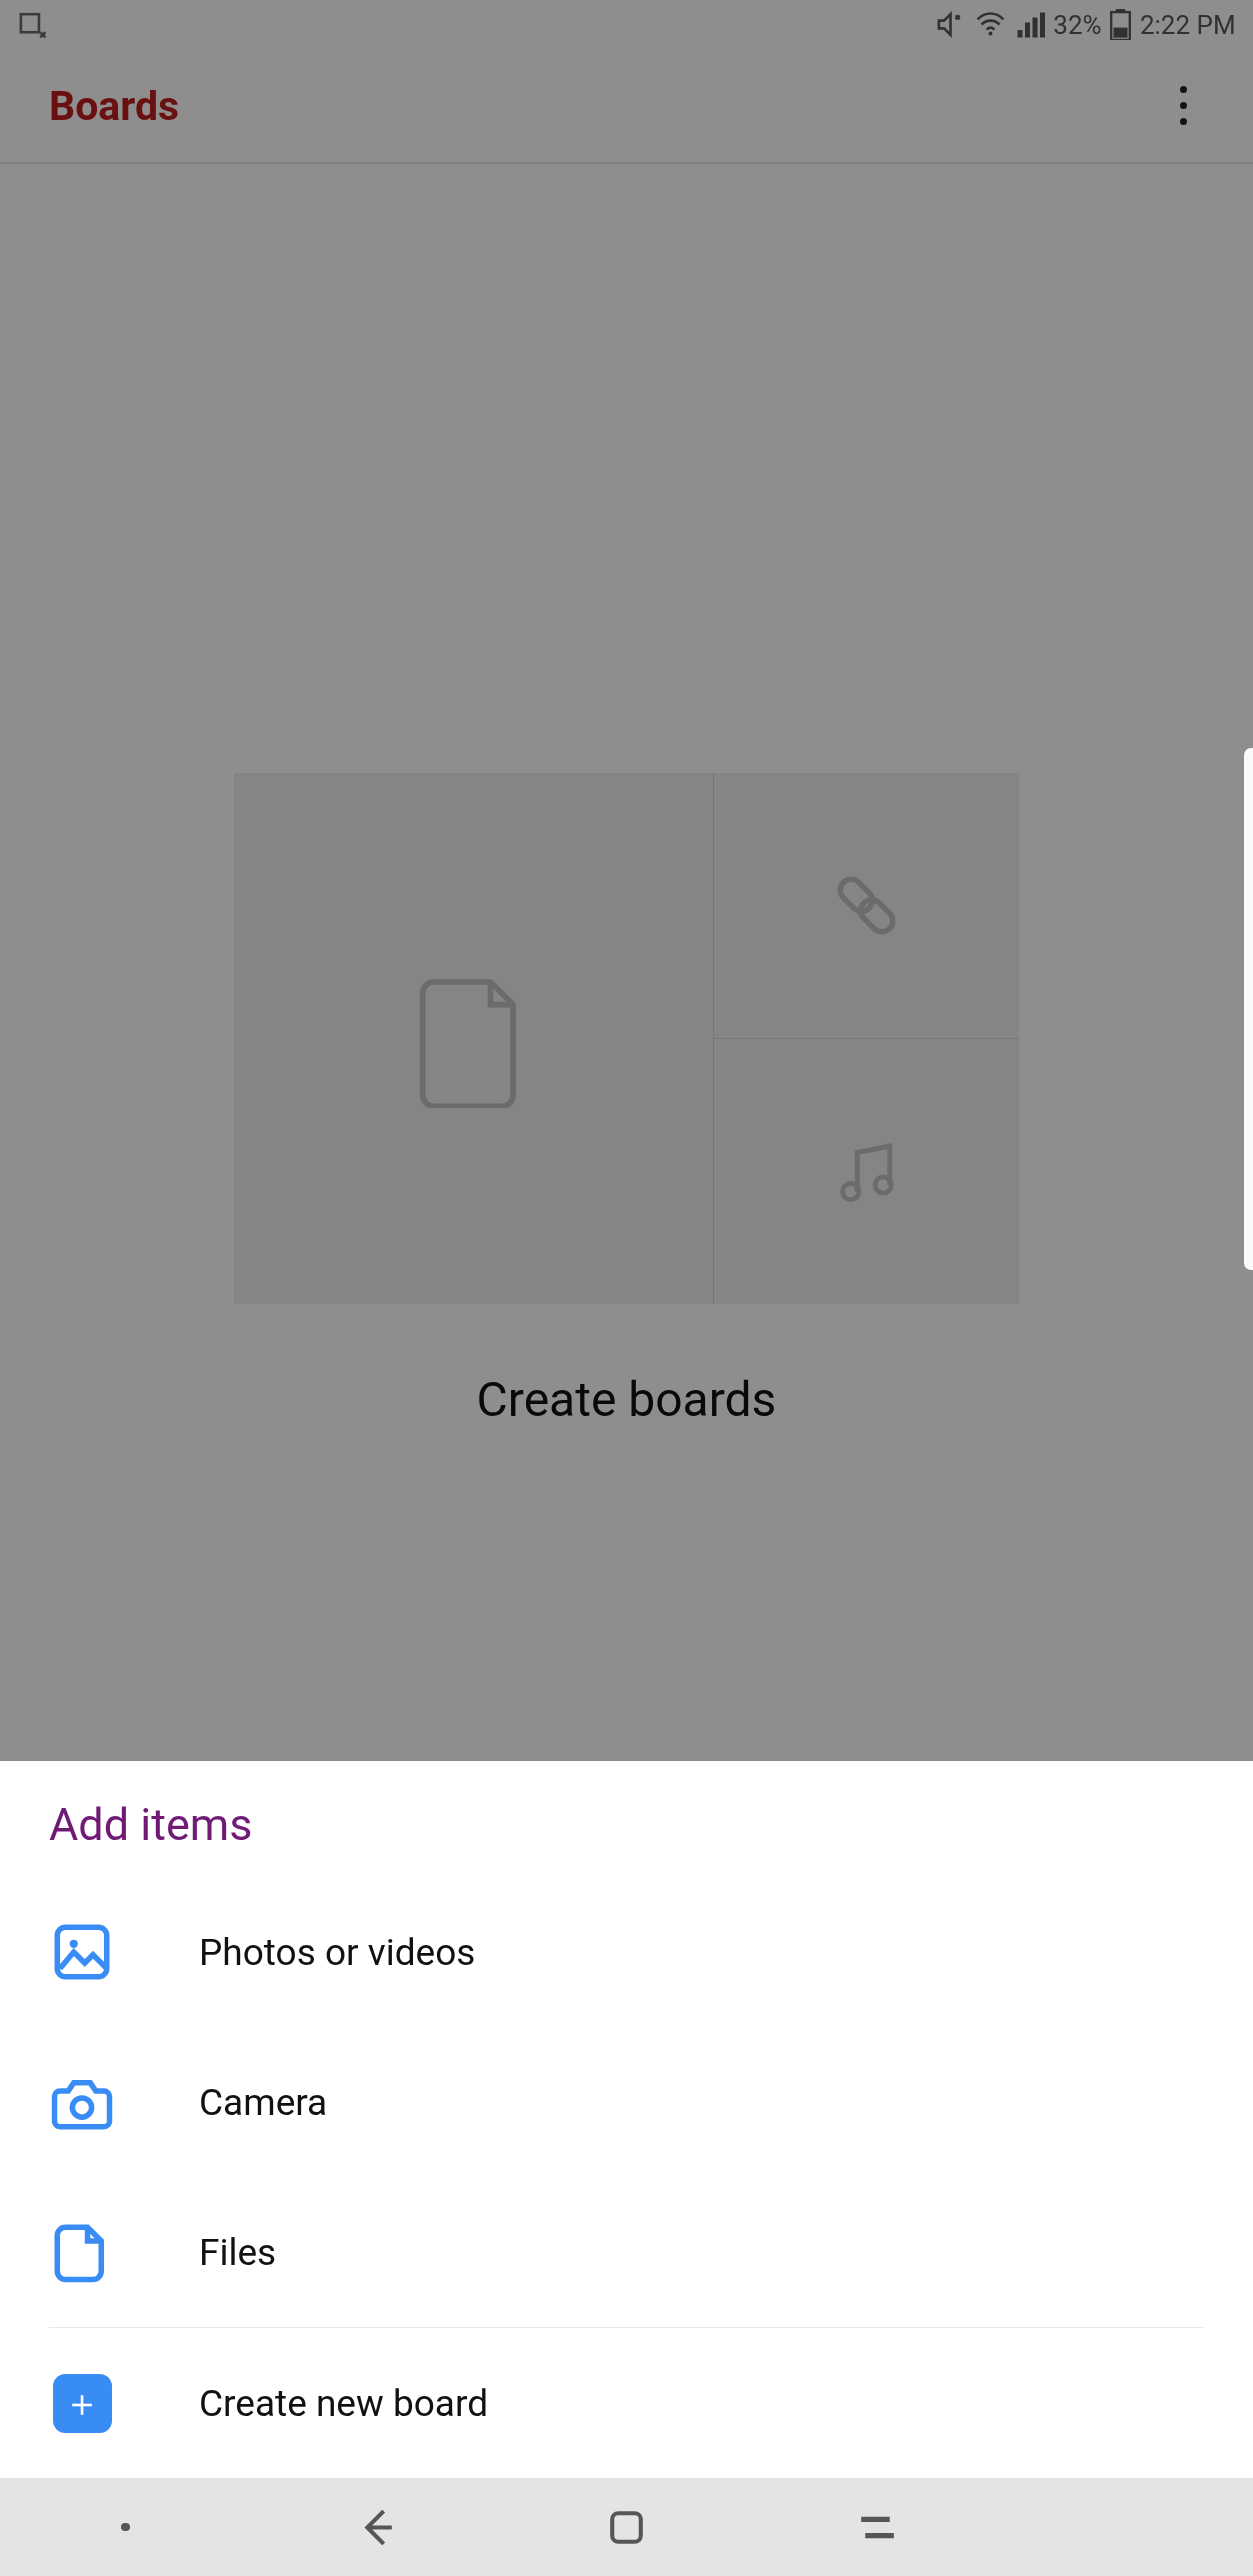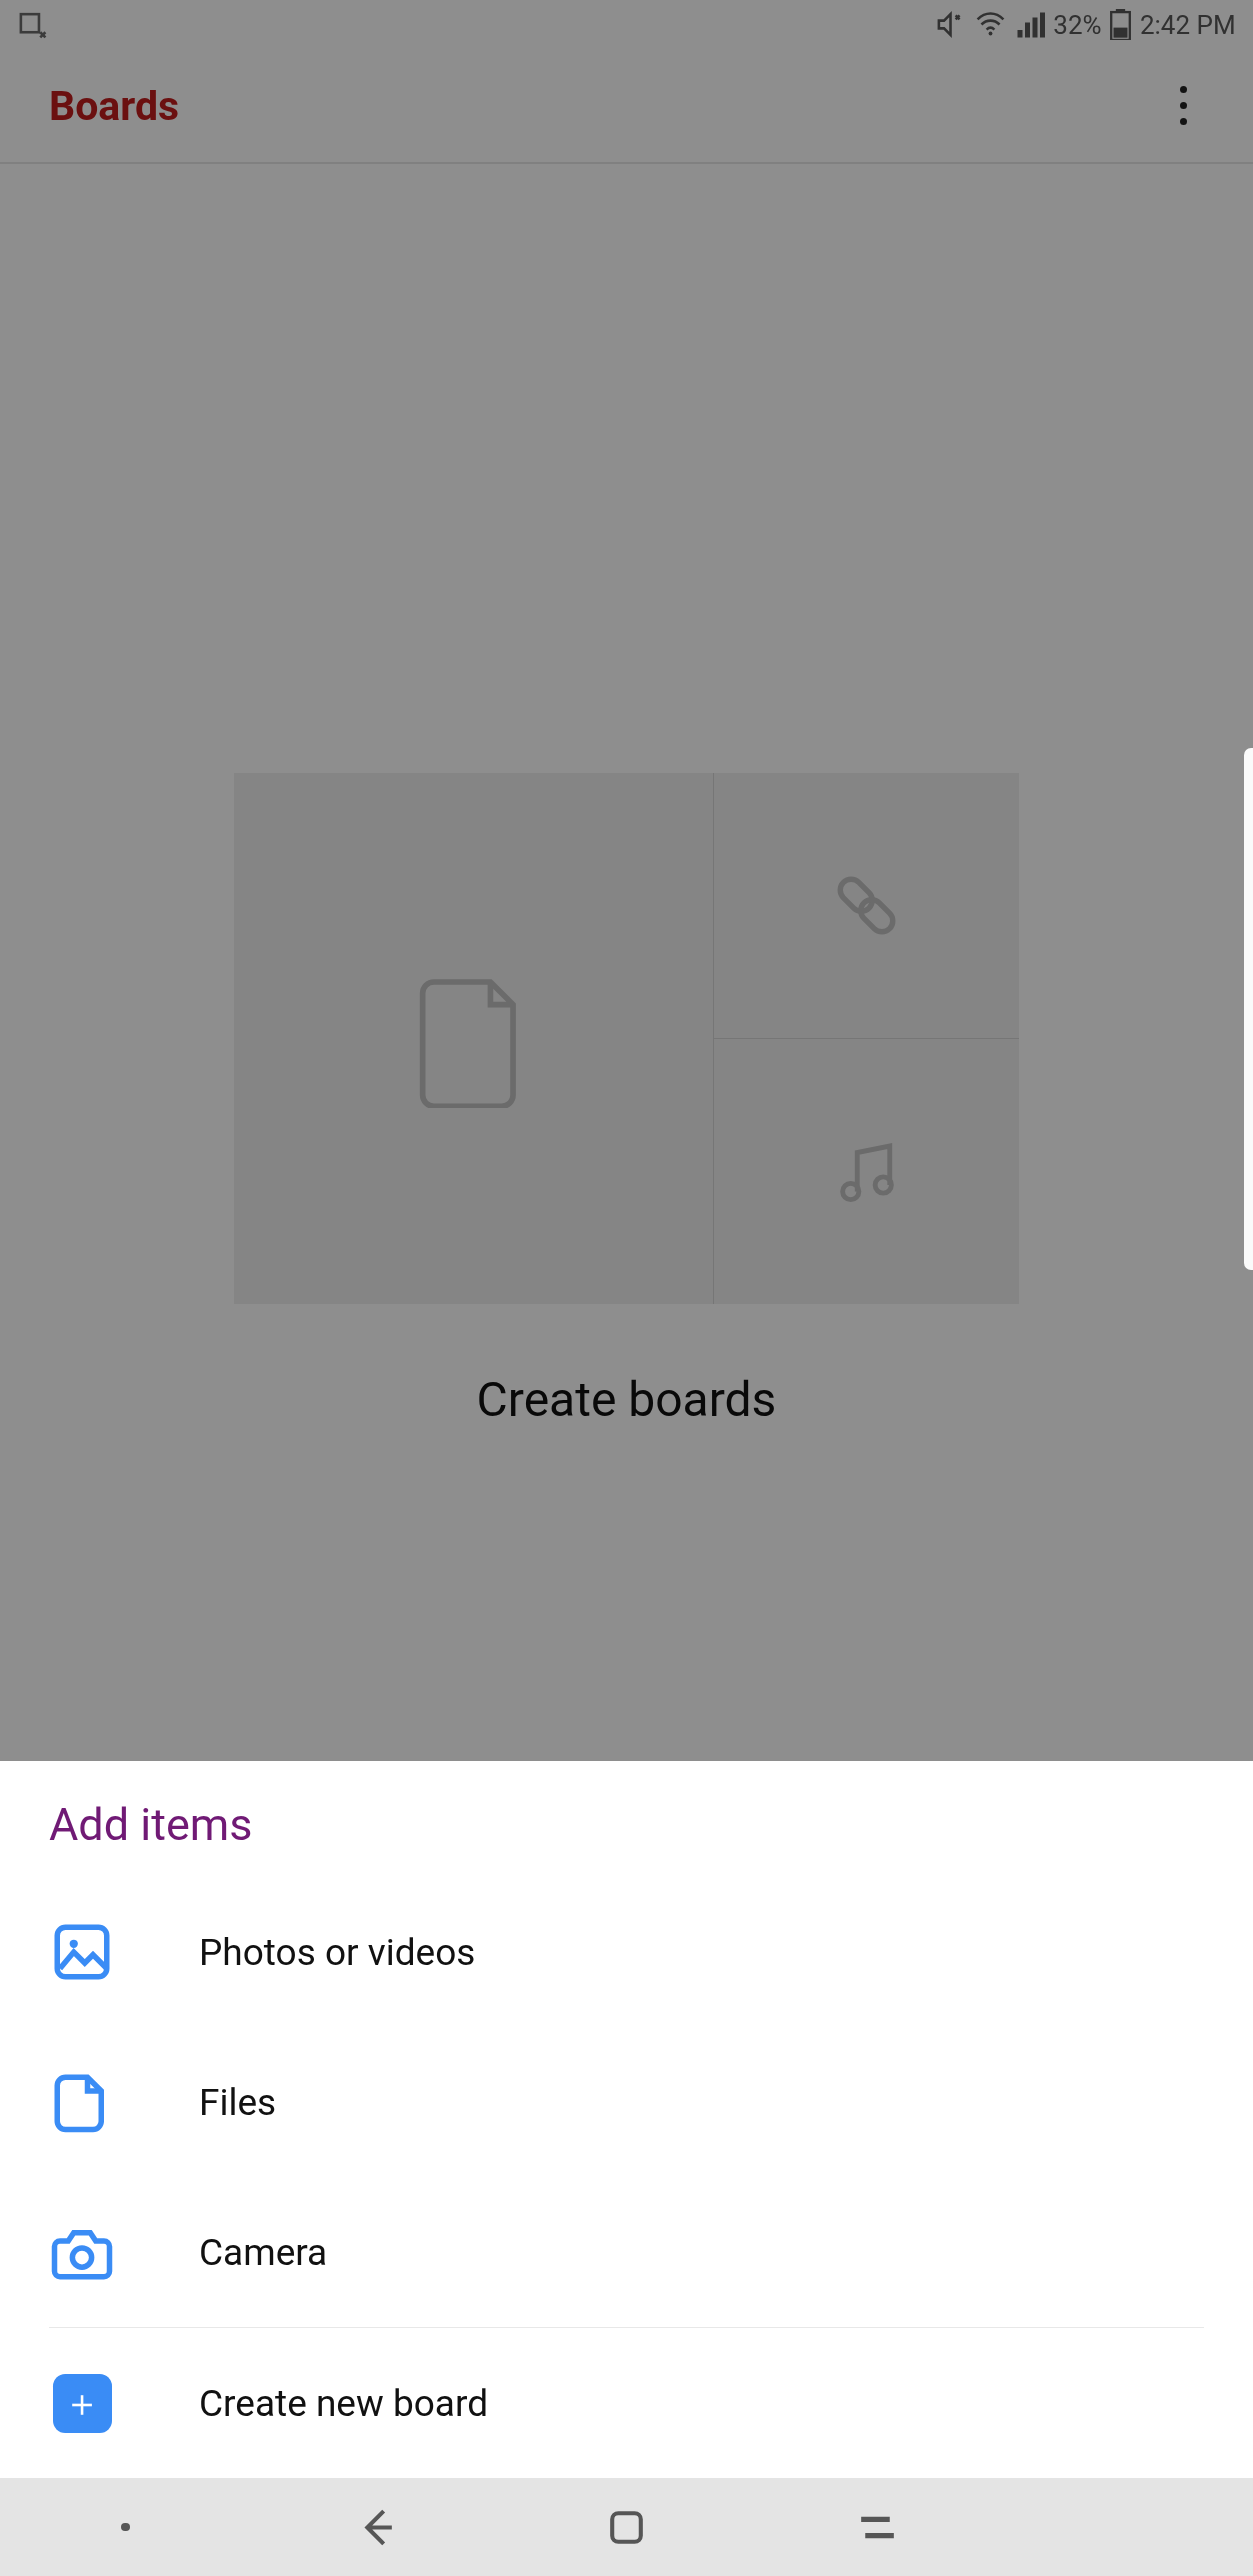--- a/index.html
+++ b/index.html
@@ -166,21 +166,21 @@
         </svg>
       <svg width="30" height="30" viewBox="0 0 24 24">
           <path d="M2 22h4v-6H2zM8 22h4V10H8zM14 22h4V6h-4zM20 22h4V2h-4z" fill="#555"></path>
         </svg>
       <span>32%</span>
       <svg width="21" height="31" viewBox="0 0 12 20">
           <rect x="0" y="2" width="12" height="18" fill="none" stroke="#555" stroke-width="1.5"></rect>
           <rect x="3" y="0" width="6" height="2" fill="#555"></rect>
           <rect x="1.5" y="12" width="9" height="6.5" fill="#555"></rect>
         </svg>
-      <span>2:42 PM</span>
+      <span>2:22 PM</span>
     </div>
   </div>
 
   <div class="app-bar">
     <div class="app-title">Boards</div>
     <div class="more-icon">
       <div class="more-dot"></div>
         <div class="more-dot"></div>
         <div class="more-dot"></div>
     </div>
@@ -228,35 +228,35 @@
           <circle cx="9" cy="9" r="1.5" fill="#3a8cf5"></circle>
           <path d="M4 18l5-6 4 4 3-3 5 5" fill="none" stroke="#3a8cf5" stroke-width="2"></path>
         </svg>
     </div>
     <div class="sheet-item-label">Photos or videos</div>
   </div>
 
   <div class="sheet-item">
     <div class="sheet-item-icon">
       <svg width="66" height="66" viewBox="0 0 24 24">
+          <path d="M4 8h3l2-3h6l2 3h3a2 2 0 0 1 2 2v9a2 2 0 0 1-2 2H4a2 2 0 0 1-2-2v-9a2 2 0 0 1 2-2z" fill="none" stroke="#3a8cf5" stroke-width="2"></path>
+          <circle cx="12" cy="14" r="3.5" fill="none" stroke="#3a8cf5" stroke-width="2"></circle>
+        </svg>
+    </div>
+    <div class="sheet-item-label">Camera</div>
+  </div>
+
+  <div class="sheet-item">
+    <div class="sheet-item-icon">
+      <svg width="66" height="66" viewBox="0 0 24 24">
           <path d="M6 3h8l5 5v11a3 3 0 0 1-3 3H6a3 3 0 0 1-3-3V6a3 3 0 0 1 3-3z" fill="none" stroke="#3a8cf5" stroke-width="2"></path>
           <path d="M14 3v5h5" fill="none" stroke="#3a8cf5" stroke-width="2"></path>
         </svg>
     </div>
     <div class="sheet-item-label">Files</div>
-  </div>
-
-  <div class="sheet-item">
-    <div class="sheet-item-icon">
-      <svg width="66" height="66" viewBox="0 0 24 24">
-          <path d="M4 8h3l2-3h6l2 3h3a2 2 0 0 1 2 2v9a2 2 0 0 1-2 2H4a2 2 0 0 1-2-2v-9a2 2 0 0 1 2-2z" fill="none" stroke="#3a8cf5" stroke-width="2"></path>
-          <circle cx="12" cy="14" r="3.5" fill="none" stroke="#3a8cf5" stroke-width="2"></circle>
-        </svg>
-    </div>
-    <div class="sheet-item-label">Camera</div>
   </div>
 
   <div class="thin-divider"></div>
 
   <div class="sheet-item">
     <div class="sheet-item-icon">
       <div class="plus-box">＋</div>
     </div>
     <div class="sheet-item-label">Create new board</div>
   </div>

